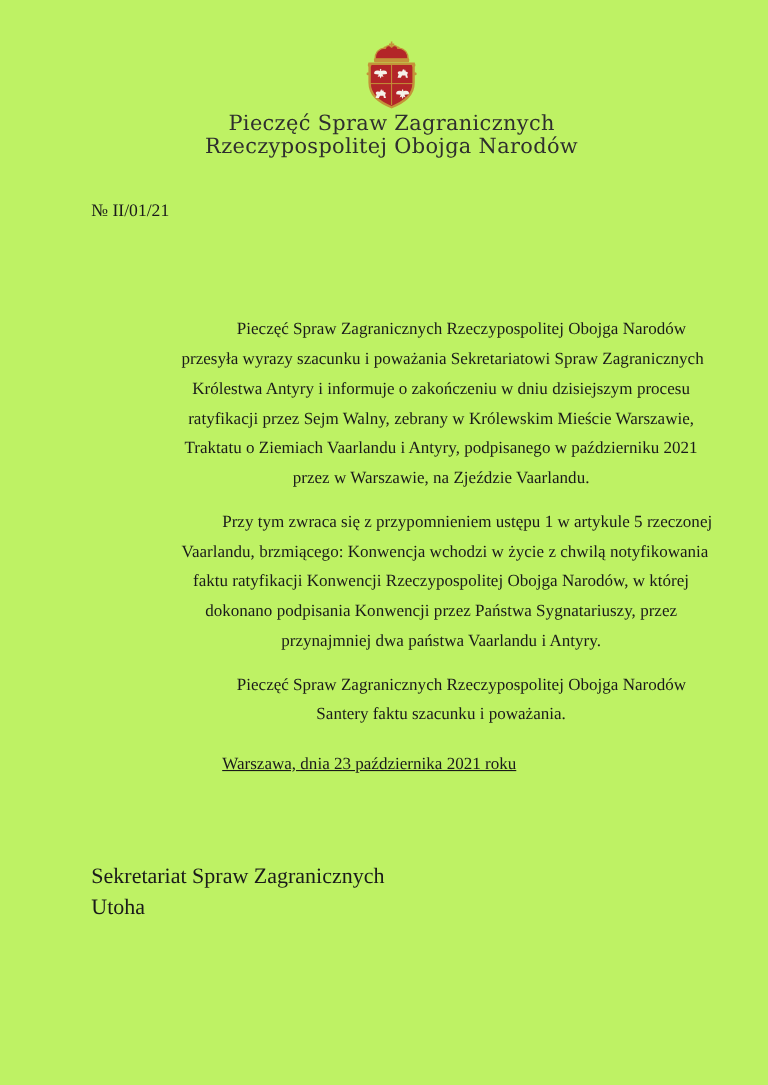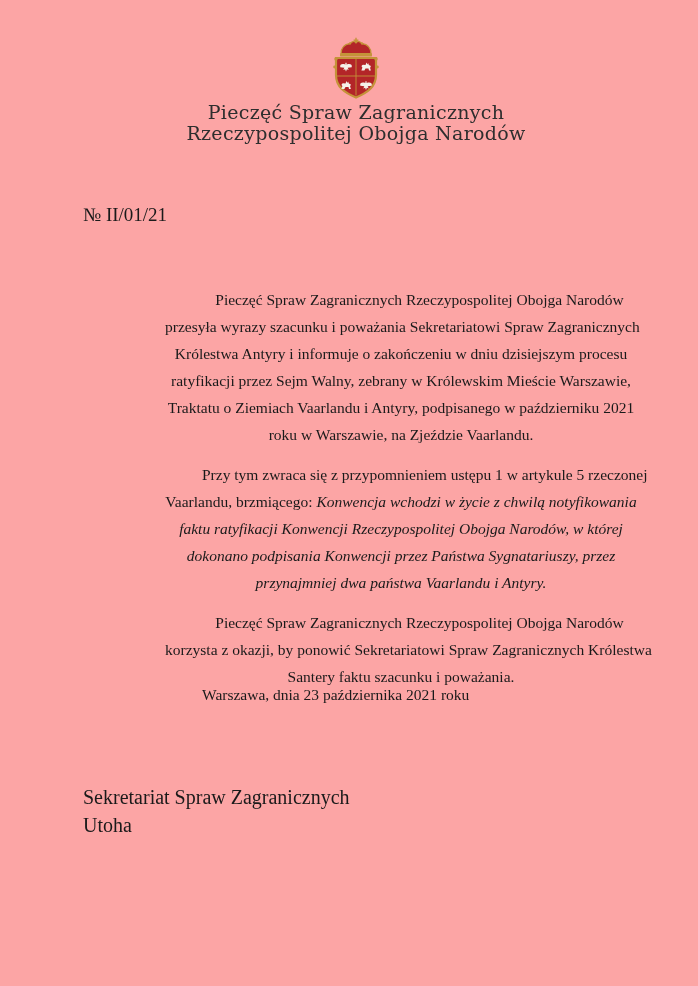--- a/index.html
+++ b/index.html
@@ -6,54 +6,55 @@
     --crest-red:#b32528;
     --crest-gold:#c49339;
     --crest-white:#f5f2ea;
     --ink:#1a1a1a;
     --title-ink:#2e2e2e;
   }
   html,body{margin:0;padding:0;background:#ffffff;}
   .page{
     position:relative;
     width:698px;height:986px;
-    background:#fca5a5;
+    background:#bef264;
     font-family:"Liberation Serif", serif;
     color:var(--ink);
     overflow:hidden;
   }
   .letterhead{
     position:absolute;top:37px;left:0;right:0;
     text-align:center;
     transform:translateX(7px);
   }
   .crest{display:block;margin:0 auto 3px auto;width:56px;height:62px;}
   .letterhead-title{
     font-family:"DejaVu Serif", serif;
     font-size:19px;
     line-height:21px;
     letter-spacing:0.3px;
     color:var(--title-ink);
   }
   .ref-number{
-    position:absolute;left:83px;top:204px;
-    font-size:19px;
+    position:absolute;left:83px;top:183px;
+    font-size:16px;
   }
   .letter-body{
     position:absolute;left:165px;top:286px;width:472px;
     font-size:15.5px;
     line-height:27px;
   }
   .paragraph{margin:0 0 13px 0;}
   .line{white-space:nowrap;text-align:center;}
   .line.first{padding-left:37px;}
-  .it{font-style:italic;}
+  .it{}
   .dateline{
     position:absolute;left:202px;top:686px;
     font-size:15.5px;
+    text-decoration:underline;
   }
   .signature-block{
     position:absolute;left:83px;top:784px;
     font-size:20px;
     line-height:27.5px;
   }
 </style>
 </head>
 <body>
 
@@ -108,32 +109,31 @@
 
   <div class="ref-number">№ II/01/21</div>
 
   <div class="letter-body">
       <div class="paragraph">
         <div class="line first"><span>Pieczęć Spraw Zagranicznych Rzeczypospolitej Obojga Narodów</span></div>
         <div class="line"><span>przesyła wyrazy szacunku i poważania Sekretariatowi Spraw Zagranicznych</span></div>
         <div class="line"><span>Królestwa Antyry i informuje o zakończeniu w dniu dzisiejszym procesu</span></div>
         <div class="line"><span>ratyfikacji przez Sejm Walny, zebrany w Królewskim Mieście Warszawie,</span></div>
         <div class="line"><span>Traktatu o Ziemiach Vaarlandu i Antyry, podpisanego w październiku 2021</span></div>
-        <div class="line"><span>roku w Warszawie, na Zjeździe Vaarlandu.</span></div>
+        <div class="line"><span>przez w Warszawie, na Zjeździe Vaarlandu.</span></div>
       </div>
       <div class="paragraph">
         <div class="line first"><span>Przy tym zwraca się z przypomnieniem ustępu 1 w artykule 5 rzeczonej</span></div>
         <div class="line"><span>Vaarlandu, brzmiącego: </span><span class="it">Konwencja wchodzi w życie z chwilą notyfikowania</span></div>
         <div class="line"><span class="it">faktu ratyfikacji Konwencji Rzeczypospolitej Obojga Narodów, w której</span></div>
         <div class="line"><span class="it">dokonano podpisania Konwencji przez Państwa Sygnatariuszy, przez</span></div>
         <div class="line"><span class="it">przynajmniej dwa państwa Vaarlandu i Antyry.</span></div>
       </div>
       <div class="paragraph">
         <div class="line first"><span>Pieczęć Spraw Zagranicznych Rzeczypospolitej Obojga Narodów</span></div>
-        <div class="line"><span>korzysta z okazji, by ponowić Sekretariatowi Spraw Zagranicznych Królestwa</span></div>
         <div class="line"><span>Santery faktu szacunku i poważania.</span></div>
       </div>
     </div>
 
   <div class="dateline">Warszawa, dnia 23 października 2021 roku</div>
 
   <div class="signature-block">
       <div>Sekretariat Spraw Zagranicznych</div>
       <div>Utoha</div>
     </div>

